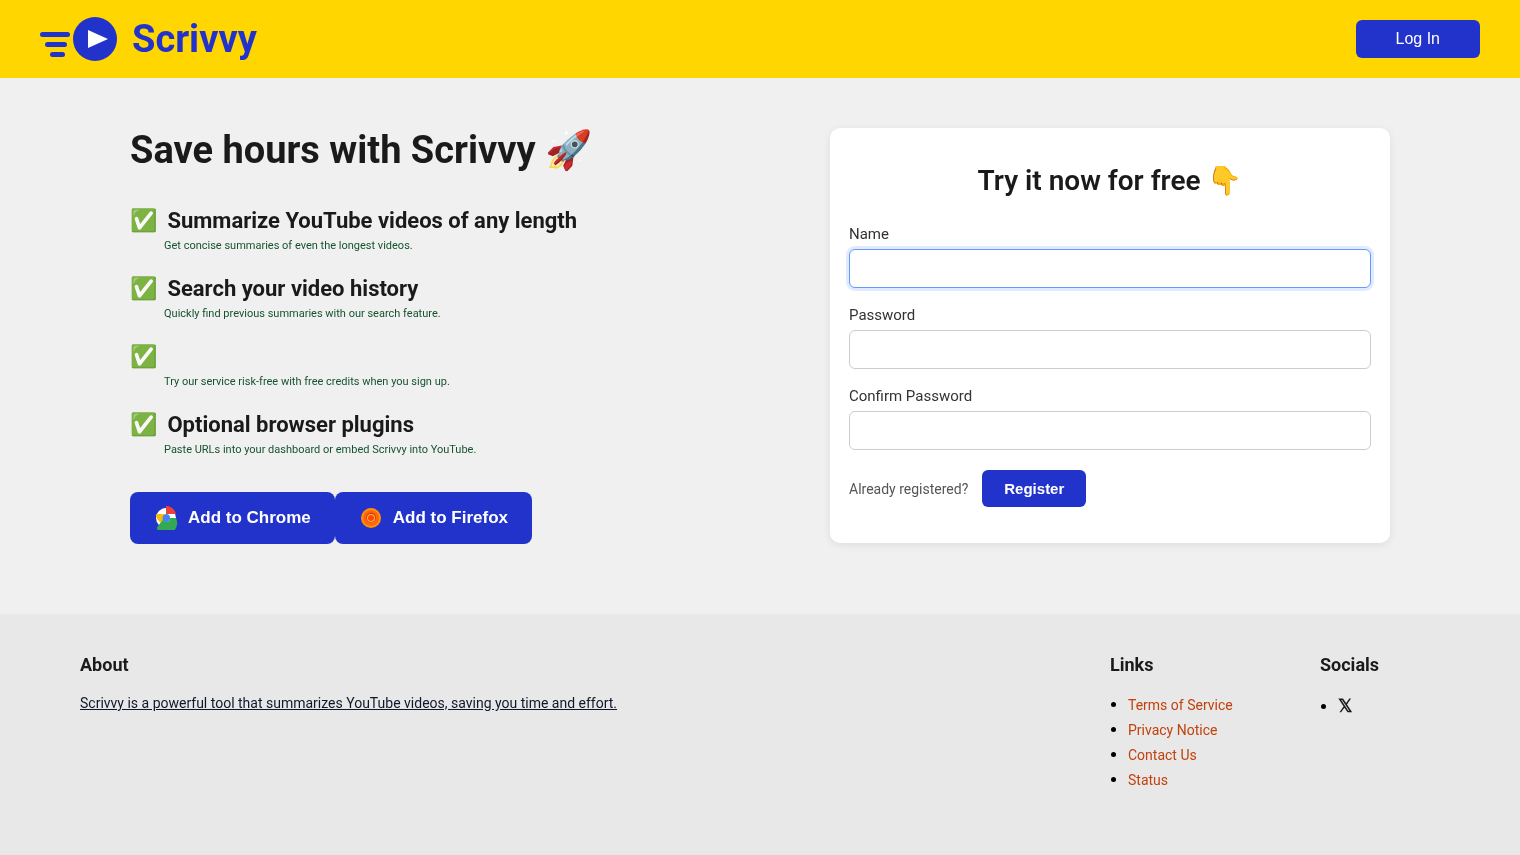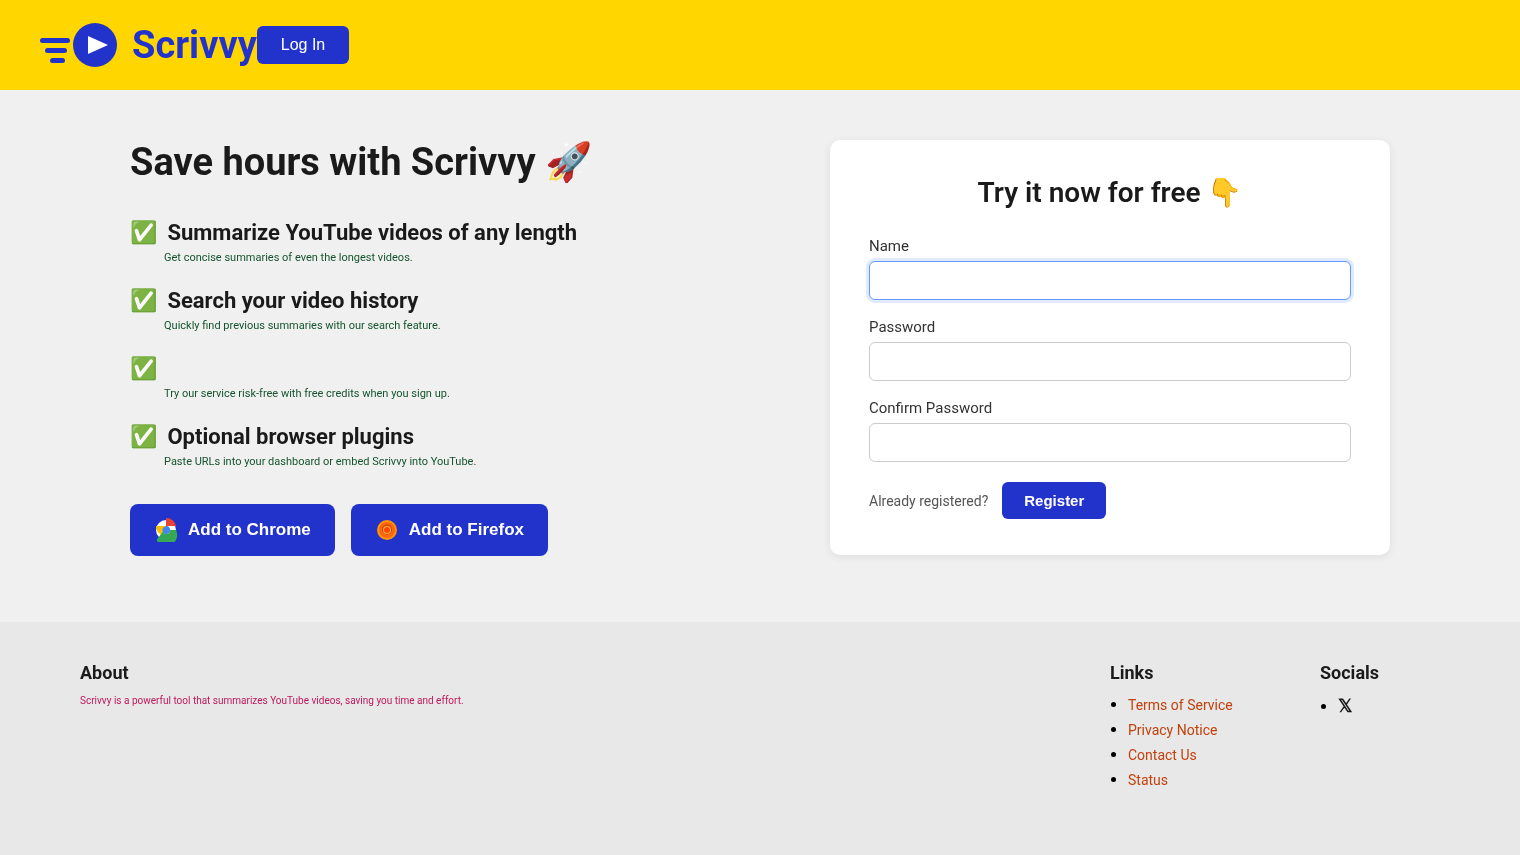--- a/index.html
+++ b/index.html
@@ -2,45 +2,45 @@
 <html><head>
   <meta charset="utf-8">
   <style>
     * { box-sizing: border-box; margin: 0; padding: 0; }
     body { font-family: -apple-system, BlinkMacSystemFont, 'Segoe UI', Roboto, sans-serif; background: #f0f0f0; min-height: 100vh; display: flex; flex-direction: column; }
 
     
     .header {
       background: #FFD600;
       padding: 0 40px;
-      height: 90px;
-      display: flex;
-      align-items: center;
-      justify-content: flex-start;
+      height: 78px;
+      display: flex;
+      align-items: center;
+      justify-content: space-between;
     }
     .logo-area {
       display: flex;
       align-items: center;
       gap: 12px;
     }
     .logo-icon {
       width: 80px;
       height: 55px;
     }
     .logo-text {
       font-size: 38px;
       font-weight: 700;
       color: #2233CC;
     }
     .login-btn {
       background: #2233CC;
       color: white;
       border: none;
       border-radius: 6px;
-      padding: 10px 24px;
+      padding: 10px 40px;
       font-size: 16px;
       font-weight: 500;
       cursor: pointer;
     }
 
     
     .main-content {
       flex: 1;
       display: flex;
       align-items: flex-start;
@@ -77,21 +77,20 @@
       font-size: 22px;
       flex-shrink: 0;
     }
     .feature-desc {
       font-size: 11px;
       color: #14532d;
       margin-left: 34px;
     }
     .browser-buttons {
       display: flex;
-      gap: 16px;
       margin-top: 36px;
     }
     .browser-btn {
       display: flex;
       align-items: center;
       gap: 10px;
       background: #2233CC;
       color: white;
       border: none;
       border-radius: 8px;
@@ -102,21 +101,21 @@
     }
 
     
     .right-side {
       width: 560px;
       flex-shrink: 0;
     }
     .form-card {
       background: white;
       border-radius: 10px;
-      padding: 36px 39px;
+      padding: 36px 19px;
       box-shadow: 0 2px 8px rgba(0,0,0,0.08);
     }
     .form-title {
       font-size: 28px;
       font-weight: 600;
       color: #1a1a1a;
       text-align: center;
       margin-bottom: 28px;
     }
     .form-group {
@@ -172,25 +171,26 @@
       gap: 60px;
       margin-bottom: 30px;
     }
     .footer-about {
       flex: 1;
     }
     .footer-section-title {
       font-size: 18px;
       font-weight: 700;
       color: #1a1a1a;
-      margin-bottom: 12px;
+      margin-bottom: 20px;
     }
     .footer-about-text {
-      font-size: 10px;
-      color: #be185d;
+      font-size: 14px;
+      color: #0f172a;
+      text-decoration: underline;
     }
     .footer-links-section {
       min-width: 150px;
     }
     .footer-links-list {
       list-style: disc;
       padding-left: 18px;
     }
     .footer-links-list li {
       margin-bottom: 6px;

